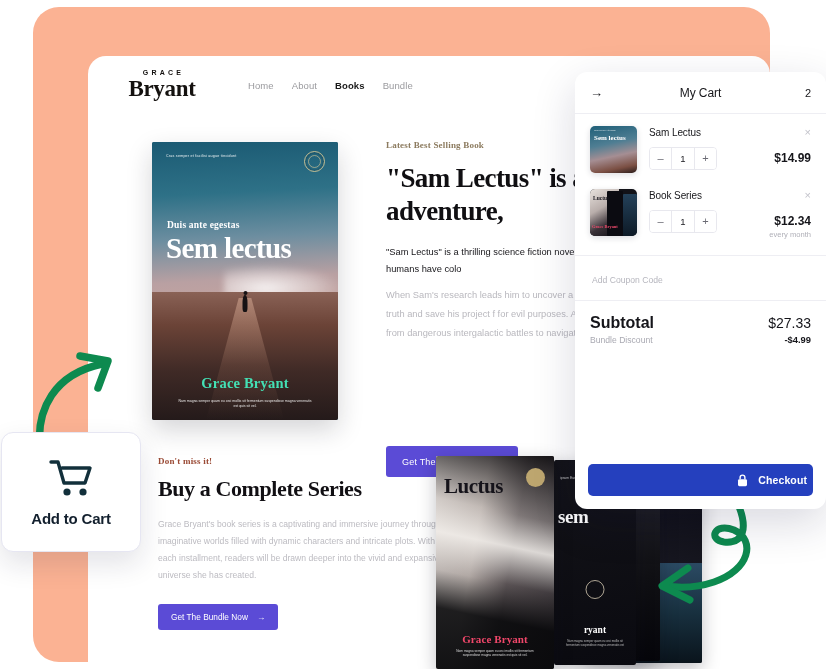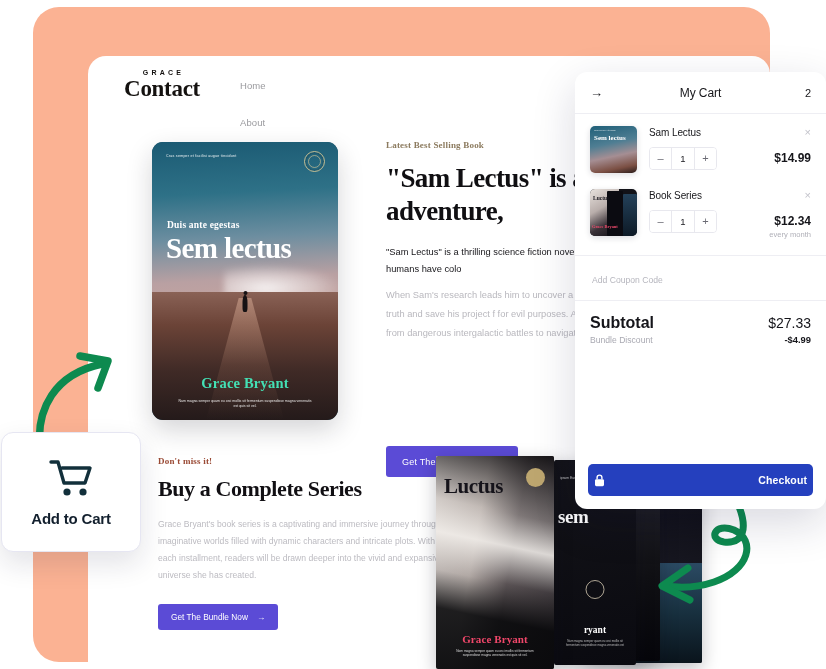--- a/index.html
+++ b/index.html
@@ -29,32 +29,32 @@
   .logo-top{
     font-family:"Liberation Sans", sans-serif;
     font-size:7px;letter-spacing:3.2px;color:#14110f;font-weight:600;
     line-height:9px;text-indent:3px;
   }
   .logo-main{
     font-family:"Liberation Serif", serif;
     font-size:23px;font-weight:700;color:#14110f;line-height:23px;
     letter-spacing:-0.3px;
   }
-  .nav{position:absolute;left:152px;top:24px;display:flex;gap:26px;flex-direction:column;}
+  .nav{position:absolute;left:160px;top:24px;display:flex;gap:18px;}
   .nav a{
     font-size:9.5px;color:#9a9a9e;text-decoration:none;letter-spacing:.1px;
   }
   .nav a.active{color:#1a1a1a;font-weight:700;}
 
   
   .hero{position:absolute;left:0;top:62px;width:100%;}
 
   .cover{
     position:absolute;left:64px;top:24px;width:186px;height:278px;
-    border-radius:11px;overflow:hidden;
+    border-radius:2px;overflow:hidden;
     box-shadow:0 10px 26px rgba(20,20,35,.18);
     background:#1d4f63;
   }
   .cover-sky{
     position:absolute;left:0;top:0;width:100%;height:62%;
     background:linear-gradient(177deg,#1b5a73 0%,#2e7187 30%,#6d8ea0 55%,#b9a0a2 78%,#caa69f 100%);
   }
   .cover-cloud{
     position:absolute;right:-6px;top:44%;width:120px;height:40px;
     background:radial-gradient(ellipse at 35% 60%, rgba(255,255,255,.85) 0%, rgba(255,255,255,.35) 45%, rgba(255,255,255,0) 70%);
@@ -316,37 +316,37 @@
   .trow{display:flex;justify-content:space-between;align-items:baseline;}
   .tlabel{font-size:16px;font-weight:700;color:#15151a;}
   .tval{font-size:14px;font-weight:400;color:#15151a;}
   .trow.small{margin-top:2px;}
   .trow.small .tlabel{font-size:8.6px;font-weight:400;color:#a9a9b2;}
   .trow.small .tval{font-size:9.4px;font-weight:700;color:#15151a;}
 
   .checkout{
     position:absolute;left:13px;right:13px;bottom:13px;height:32px;
     background:#2540be;color:#fff;border:none;border-radius:5px;
-    display:flex;align-items:center;justify-content:space-between;gap:10px;
+    display:flex;align-items:center;justify-content:flex-end;gap:10px;
     font-size:10.5px;font-weight:700;cursor:pointer;letter-spacing:.1px;
   }
 </style>
 </head>
 <body>
 
 <div class="stage">
 
   <div class="peach"></div>
 
   <div class="site">
 
     <div class="site-header">
       <div class="logo">
         <div class="logo-top">GRACE</div>
-        <div class="logo-main">Contact</div>
+        <div class="logo-main">Bryant</div>
       </div>
       <div class="nav">
         <a href="#">Home</a>
         <a href="#">About</a>
         <a href="#" class="active">Books</a>
         <a href="#">Bundle</a>
       </div>
     </div>
 
     <div class="hero">

